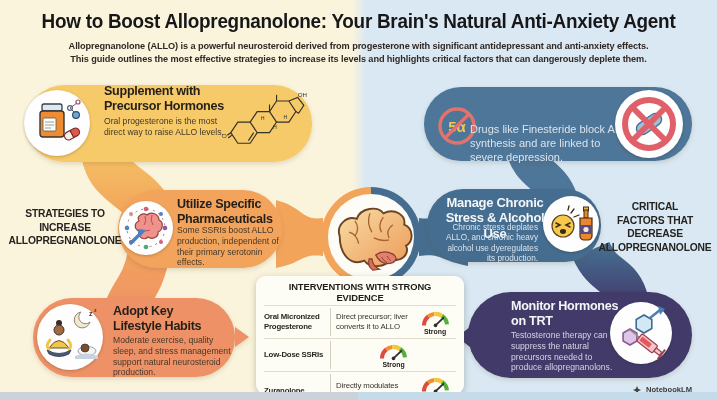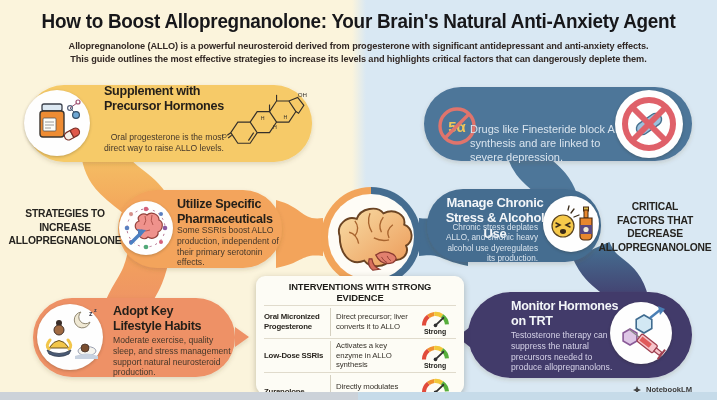--- a/index.html
+++ b/index.html
@@ -131,21 +131,21 @@
       <circle cx="54" cy="12" r="2" fill="none" stroke="#a05070" stroke-width="1.2"></circle>
       <circle cx="52" cy="25" r="3.4" fill="#6fa8d4" stroke="#33506a" stroke-width="1.2"></circle>
       <g transform="rotate(-28 48 44)">
         <path d="M48,40 h-4 a4,4 0 0 0 0,8 h4 Z" fill="#f6f1ea" stroke="#7a3028" stroke-width="1.2"></path>
         <path d="M48,40 h4 a4,4 0 0 1 0,8 h-4 Z" fill="#e0584a" stroke="#7a3028" stroke-width="1.2"></path>
       </g>
     </svg>
   </div>
   <div class="card-title pre" style="left:104px;top:84px;">Supplement with
 Precursor Hormones</div>
-  <div class="card-desc pre" style="left:104px;top:132px;text-align:right;">Oral progesterone is the most
+  <div class="card-desc pre" style="left:104px;top:116px;">Oral progesterone is the most
 direct way to raise ALLO levels.</div>
 
   <div class="icon-plain" style="left:222px;top:90px;width:88px;height:66px;">
     <svg viewBox="0 0 100 70">
       <g fill="none" stroke="#35302a" stroke-width="1.3">
         <path d="M10,46 L18,34 L32,34 L40,46 L32,58 L18,58 Z"></path>
         <path d="M30,55 L36,46"></path>
         <path d="M6,49 L10,46 M7,52 L11,49"></path>
         <path d="M32,34 L40,22 L54,22 L62,34 L54,46 L40,46"></path>
         <path d="M54,22 L62,10 L76,10 L84,22 L76,34 L62,34"></path>
@@ -297,23 +297,20 @@
           <path d="M28,9.5 A14,14 0 0 1 33.9,19.8" fill="none" stroke="#57ae3c" stroke-width="5"></path>
           <line x1="20" y1="21" x2="29.5" y2="11.8" stroke="#2f2f2f" stroke-width="2.2" stroke-linecap="round"></line>
           <circle cx="20" cy="21" r="2.2" fill="#2f2f2f"></circle>
         </svg>
         <div class="gauge-label pre">Strong</div>
       </div>
     </div>
 
     <div class="ev-row">
       <div class="ev-col1 pre">Low-Dose SSRIs</div>
-      <div class="ev-col2 pre">Activates a key
-enzyme in ALLO
-synthesis</div>
       <div class="ev-col3">
         <svg class="gauge" viewBox="0 0 40 24">
           <path d="M6,21 A14,14 0 0 1 11.4,10" fill="none" stroke="#e14b3b" stroke-width="5"></path>
           <path d="M11.4,10 A14,14 0 0 1 18.5,7.1" fill="none" stroke="#f09030" stroke-width="5"></path>
           <path d="M18.5,7.1 A14,14 0 0 1 28,9.5" fill="none" stroke="#f2c83a" stroke-width="5"></path>
           <path d="M28,9.5 A14,14 0 0 1 33.9,19.8" fill="none" stroke="#57ae3c" stroke-width="5"></path>
           <line x1="20" y1="21" x2="29.5" y2="11.8" stroke="#2f2f2f" stroke-width="2.2" stroke-linecap="round"></line>
           <circle cx="20" cy="21" r="2.2" fill="#2f2f2f"></circle>
         </svg>
         <div class="gauge-label pre">Strong</div>

